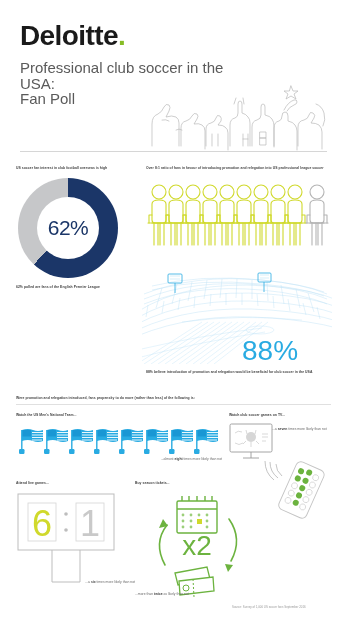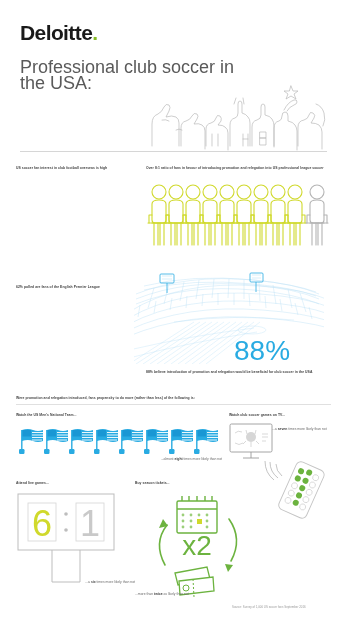--- a/index.html
+++ b/index.html
@@ -4,23 +4,23 @@
 <style>
   html,body{margin:0;padding:0;background:#ffffff;}
   body{
     width:347px;height:640px;overflow:hidden;position:relative;
     font-family:"Liberation Sans","DejaVu Sans",sans-serif;
     color:#4a4a4a;
   }
   .page{position:absolute;inset:0;background:#fff;}
 
   
-  .brand{position:absolute;left:20px;top:22px;font-size:21px;font-weight:bold;color:#1a1a1a;letter-spacing:-.6px;line-height:1;}
+  .brand{position:absolute;left:20px;top:22px;font-size:28px;font-weight:bold;color:#1a1a1a;letter-spacing:-.6px;line-height:1;}
   .brand .dot{color:#86bc25;}
-  .title{position:absolute;left:20px;top:60px;width:230px;font-size:18px;line-height:15.5px;color:#5a5a5a;font-weight:400;}
+  .title{position:absolute;left:20px;top:60px;width:230px;font-size:15px;line-height:15.5px;color:#5a5a5a;font-weight:400;}
   .hdr-rule{position:absolute;left:20px;top:151px;width:307px;height:1px;background:#d6d6d6;}
   .crowd{position:absolute;left:148px;top:84px;width:180px;height:66px;}
 
   
   .kicker{font-size:3.4px;line-height:4.6px;font-weight:bold;color:#3f3f3f;letter-spacing:.05px;}
   .cap{font-size:3.4px;line-height:4.6px;color:#6b6b6b;}
   .cap b{color:#3f3f3f;}
 
   
   .p1{position:absolute;left:16px;top:166px;width:120px;}
@@ -30,21 +30,21 @@
   .donut-hole{position:absolute;left:19px;top:19px;width:62px;height:62px;border-radius:50%;background:#fff;}
   .donut-num{position:absolute;left:0;top:0;width:100px;height:100px;display:flex;align-items:center;justify-content:center;
     font-size:21px;color:#1b3668;font-weight:400;letter-spacing:-.5px;}
   .p1cap{position:absolute;left:16px;top:285px;width:140px;}
 
   
   .p2{position:absolute;left:146px;top:166px;width:190px;}
   .people{position:relative;margin-top:8px;height:72px;}
 
   
-  .p3{position:absolute;left:134px;top:272px;width:195px;}
+  .p3{position:absolute;left:142px;top:272px;width:195px;}
   .stadium{position:relative;width:190px;height:92px;overflow:hidden;}
   .p3cap{position:absolute;left:146px;top:370px;width:195px;}
 
   
   .qband{position:absolute;left:16px;top:396px;width:315px;}
   .band-rule{position:absolute;left:16px;top:404px;width:315px;height:1px;background:#e0e0e0;}
 
   
   .p4{position:absolute;left:16px;top:413px;width:205px;}
   .flags{position:relative;margin-top:6px;height:34px;}
@@ -73,20 +73,21 @@
 <body>
 
 <div class="page">
 
   <div class="brand">
     <span>Deloitte</span><span class="dot">.</span>
   </div>
 
   <div class="title">
     <div>Professional club soccer in the USA:</div>
+    <div>Fan Poll</div>
   </div>
 
   <div class="crowd">
     <svg viewBox="0 0 180 66" width="180" height="66">
       <g fill="none" stroke="#b9b9b9" stroke-width="0.7" stroke-linejoin="round" stroke-linecap="round">
         <path d="M4 62 L4 40 Q4 32 10 30 Q14 28 16 23 Q18 19 21 21 Q23 23 21 27 L18 33 Q24 31 28 33 Q31 35 31 39 L31 62"></path>
         <path d="M14 36 q4 -1 7 1"></path>
         <path d="M33 62 L33 44 q0 -6 5 -7 q4 -1 6 -5 q2 -4 5 -2 q2 2 0 5 l-3 5 q5 -1 8 1 q3 2 3 6 l0 18"></path>
         <path d="M58 62 L58 45 q0 -5 5 -6 q4 -1 5 -5 q1 -4 4 -2 q2 2 1 5 l-3 4 q5 0 7 2 q3 2 3 6 l0 17"></path>
         <path d="M82 62 L82 41 q0 -6 5 -7 q3 -1 3 -5 l0 -9 q0 -3 2 -3 q2 0 2 3 l0 9 q4 1 6 4 q2 2 2 6 l0 23"></path>
@@ -102,20 +103,25 @@
         <path d="M64 50 l0 12 M70 50 l0 12"></path>
         <path d="M28 46 q3 -2 6 0"></path>
       </g>
     </svg>
   </div>
 
   <div class="hdr-rule"></div>
 
   <div class="p1">
     <div class="kicker" style="width:108px">US soccer fan interest in club football overseas is high</div>
+    <div class="donut-wrap">
+      <div class="donut"></div>
+      <div class="donut-hole"></div>
+      <div class="donut-num">62%</div>
+    </div>
   </div>
   <div class="p1cap kicker">62% polled are fans of the English Premier League</div>
 
   <div class="p2">
     <div class="kicker" style="width:186px">Over 8:1 ratio of fans in favour of introducing promotion and relegation into US professional league soccer</div>
     <div class="people">
       <svg viewBox="0 0 190 72" width="190" height="72">
         <defs>
           <g id="seatperson">
             <circle cx="11" cy="8" r="7"></circle>

